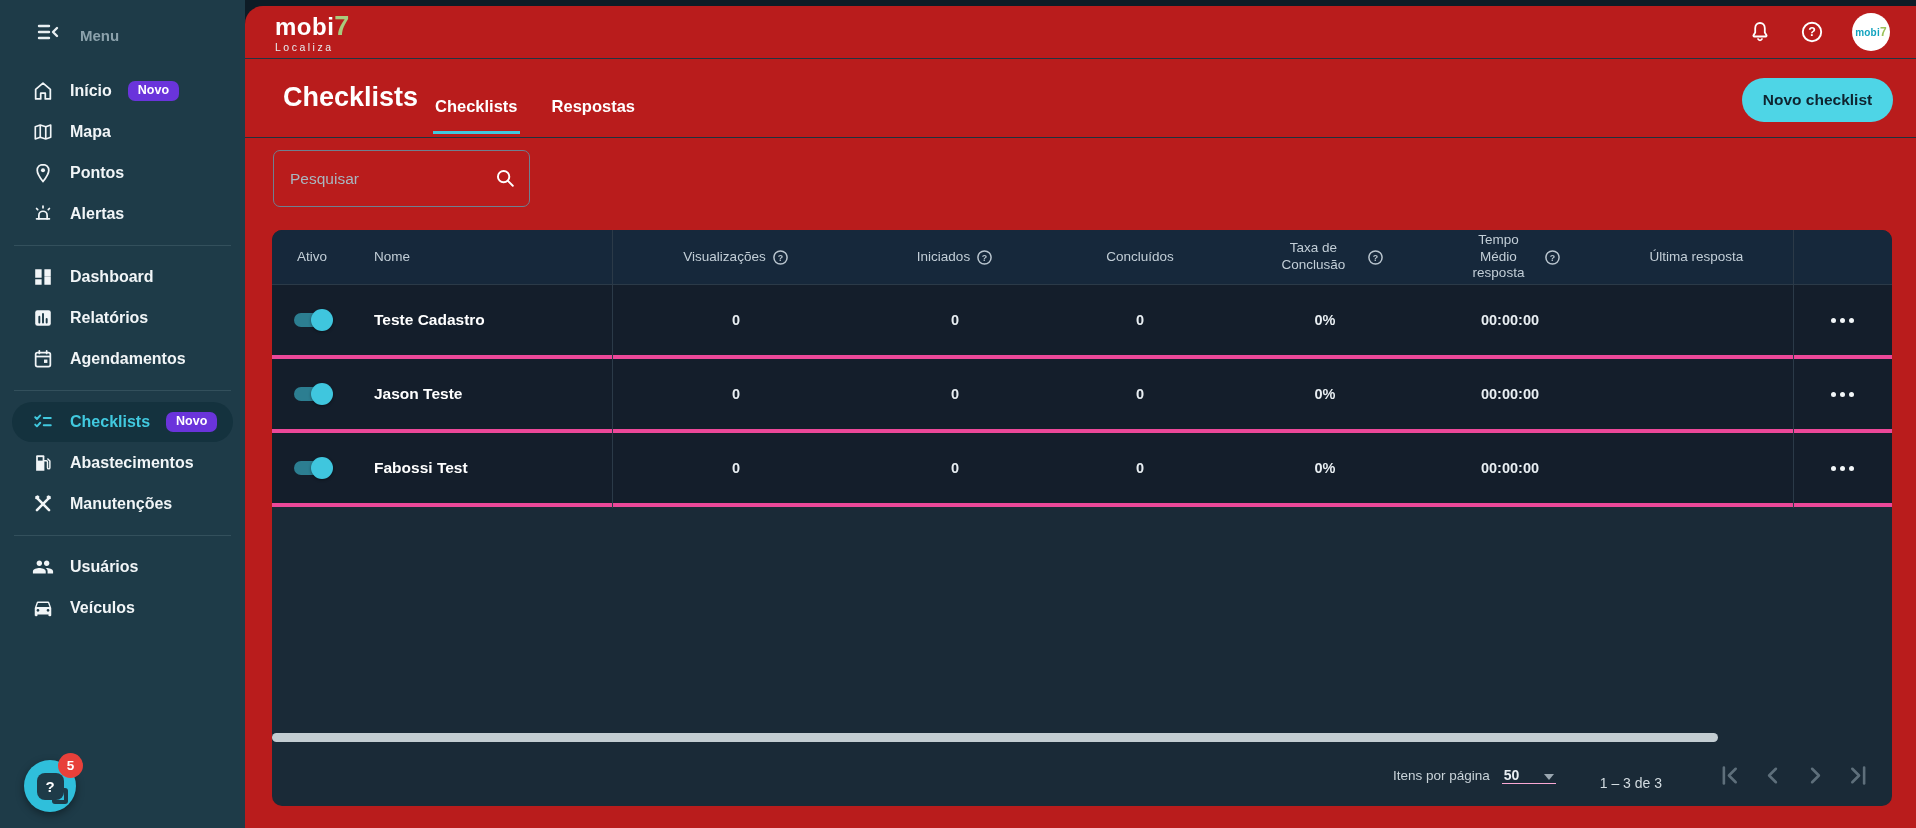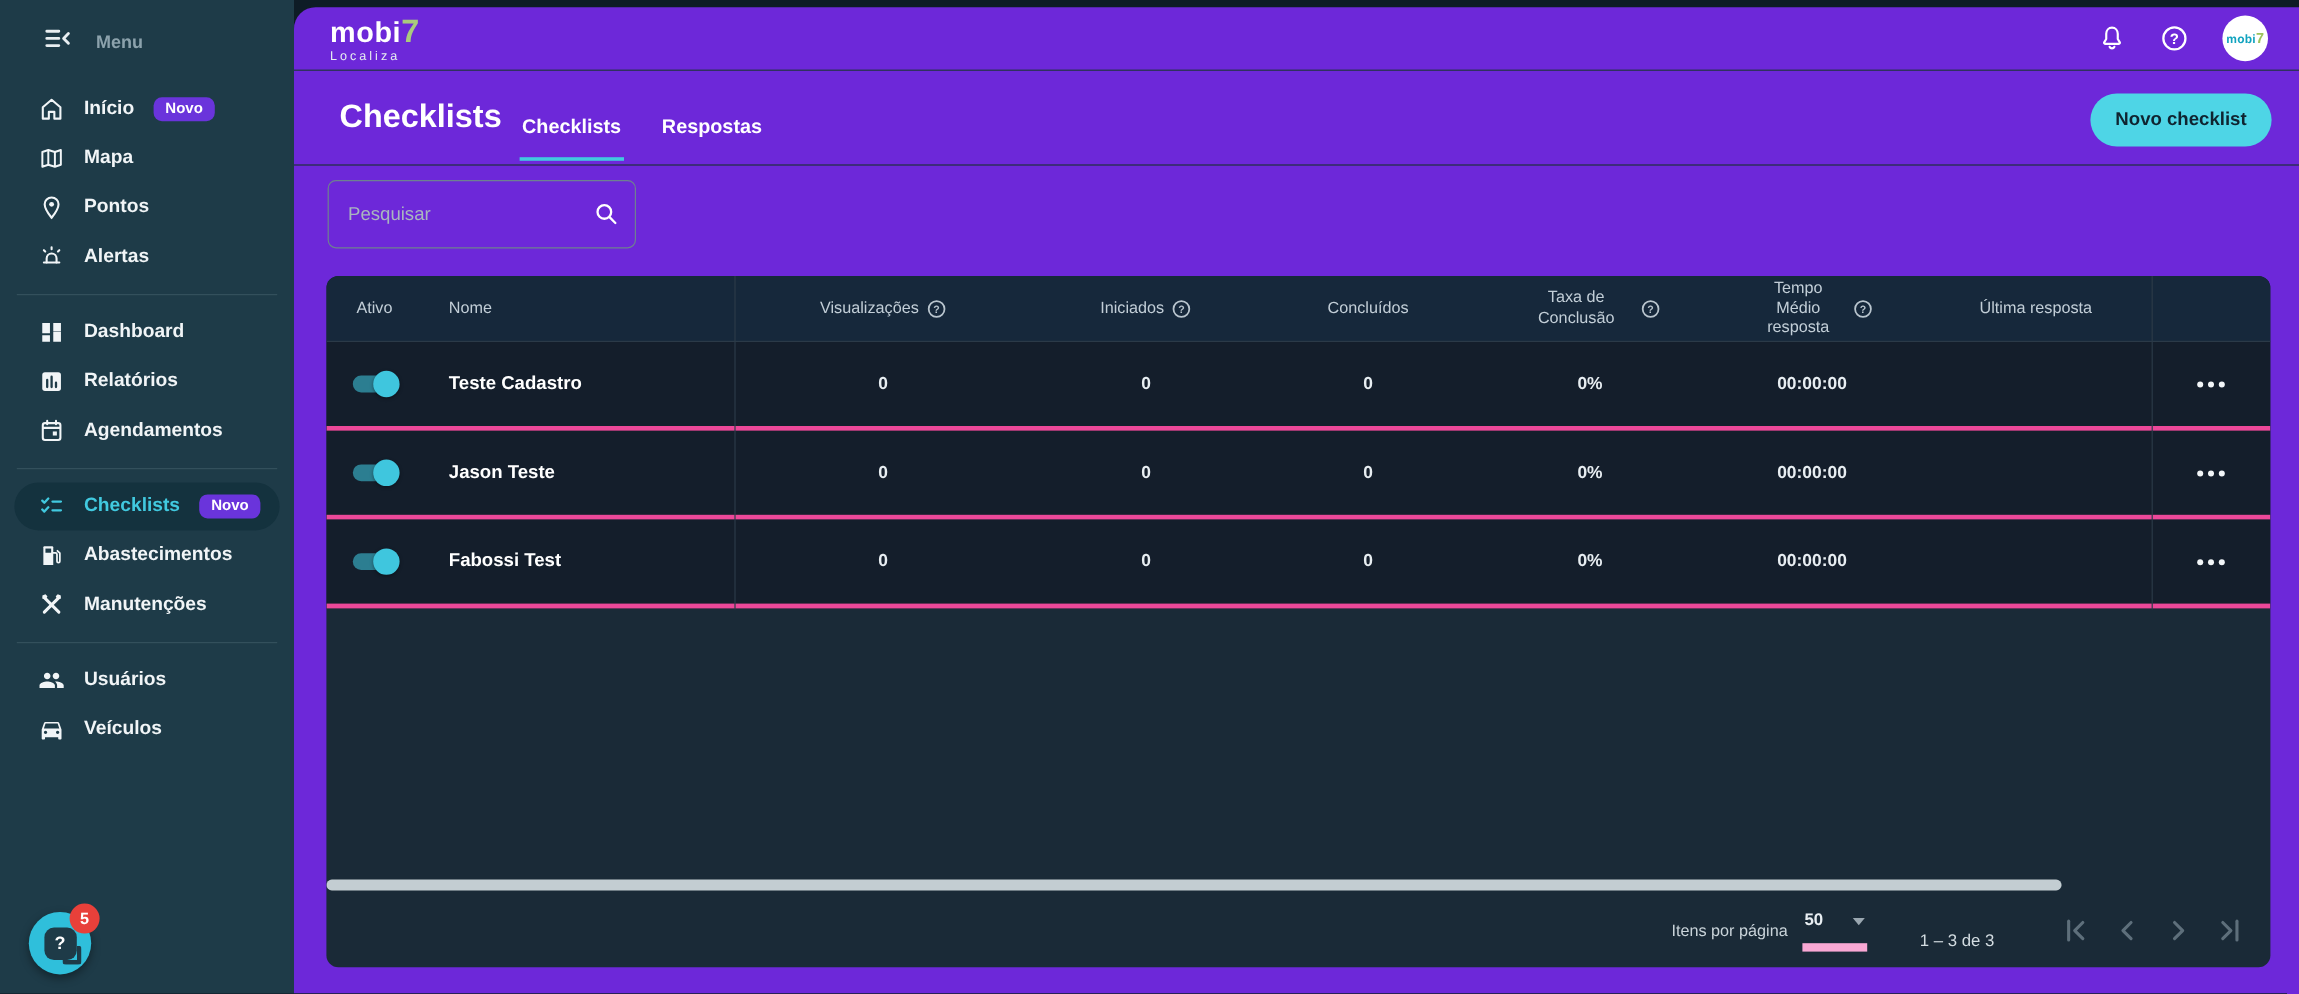--- a/index.html
+++ b/index.html
@@ -63,21 +63,21 @@
     position:absolute; top:-7px; right:-7px;
     width:25px; height:25px; border-radius:50%;
     background:#E8403A; color:#fff;
     display:flex; align-items:center; justify-content:center;
     font-size:13.5px; font-weight:700;
   }
 
   
   .panel {
     position:absolute; left:245px; top:6px; width:1671px; height:822px;
-    background:#6d28d9; border-top-left-radius:18px;
+    background:#b91c1c; border-top-left-radius:18px;
   }
 
   
   .logo { position:absolute; left:30px; top:7px; cursor:default; }
   .logo-line { font-size:24px; font-weight:700; letter-spacing:.5px; line-height:1; }
   .logo-line .seven { color:#A9CB7D; font-size:27px; }
   .logo-sub { font-size:10.5px; letter-spacing:2.5px; color:#E6EDF0; margin-top:1px; }
   .topbar-icons {
     position:absolute; right:26px; top:0; height:52px;
     display:flex; align-items:center; gap:28px;
@@ -160,22 +160,22 @@
     position:absolute; left:0; top:503px; width:1446px; height:9px;
     border-radius:5px; background:#C3CDD2; cursor:pointer;
   }
   .pager {
     position:absolute; right:20px; bottom:0; height:62px;
     display:flex; align-items:center;
   }
   .pager-label { font-size:13.5px; color:#C9D3D9; }
   .pager-select {
     display:flex; align-items:end; gap:14px;
-    margin-left:12px; padding:0 2px 12px;
-    border-bottom:7px solid #f9a8d4; cursor:pointer;
+    margin-left:12px; padding:0 2px 0;
+    border-bottom:1px solid #f9a8d4; cursor:pointer;
   }
   .pager-select .val { font-size:14px; font-weight:600; color:#E8EEF2; min-width:26px; }
   .caret { width:0; height:0; border-left:5.5px solid transparent; border-right:5.5px solid transparent;
     border-top:6px solid #9AA7B0; margin-bottom:3px; }
   .pager-range { font-size:14px; color:#D3DCE1; margin:16px 54px 0 44px; }
   .pager-nav { display:flex; align-items:center; gap:16px; }
   .pg-btn { width:27px; height:27px; color:#5E6F7B; cursor:pointer; }
 </style>
 </head>
 <body>

